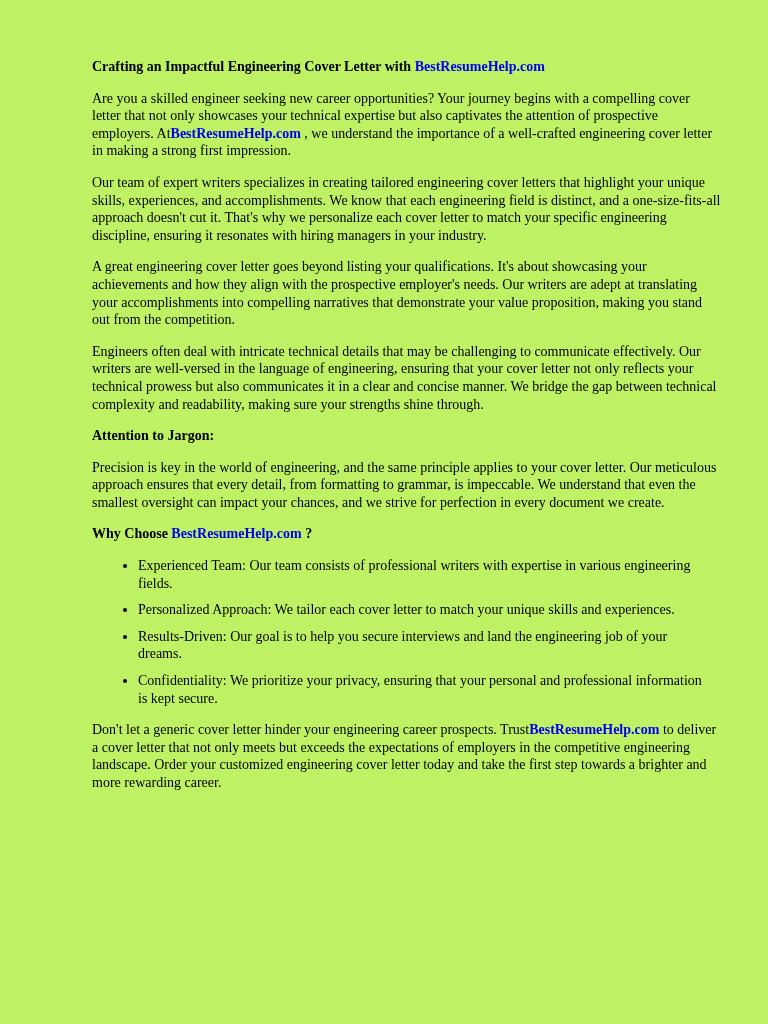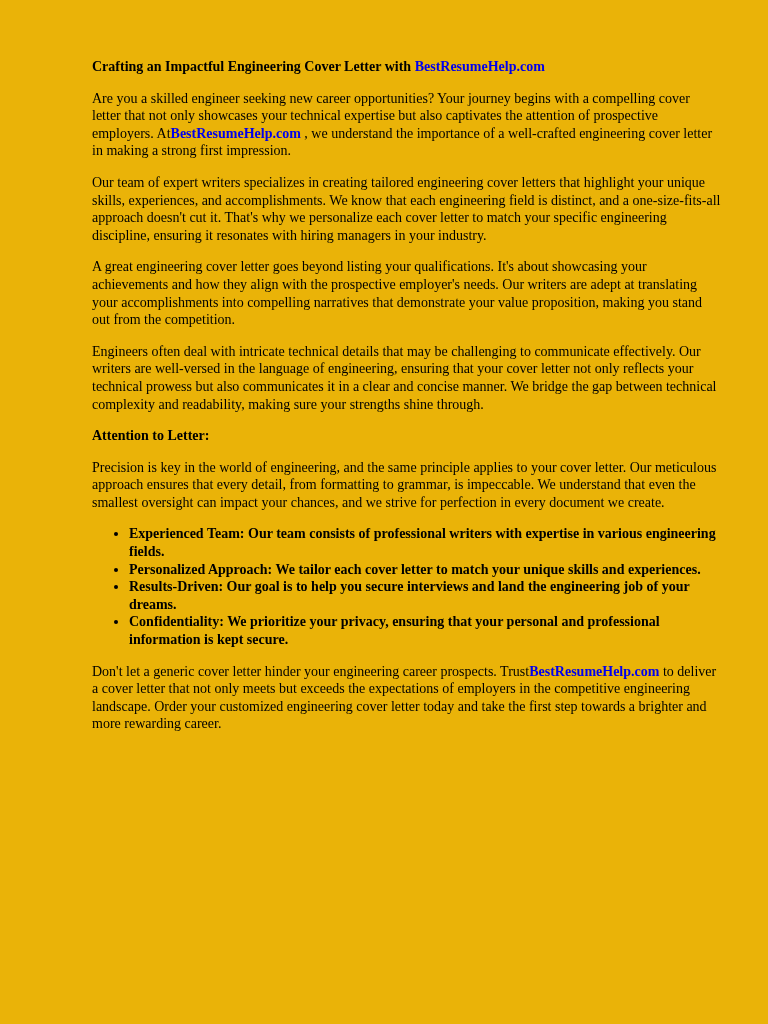--- a/index.html
+++ b/index.html
@@ -7,21 +7,21 @@
   body {
     width: 768px;
     height: 1024px;
     font-family: "Liberation Serif", "DejaVu Serif", serif;
     color: #000000;
     overflow: hidden;
   }
   .page {
     width: 768px;
     height: 1024px;
-    background: #eab308;
+    background: #bef264;
     padding: 58px 46px 0 92px;
   }
   .doc {
     width: 630px;
     font-size: 14px;
     line-height: 17.6px;
   }
   .doc p, .doc h1, .doc h2 { margin: 0 0 14px 0; }
   h1.title, h2.heading {
     font-size: 14px;
@@ -32,41 +32,42 @@
     color: #0000ee;
     font-weight: bold;
     text-decoration: none;
     cursor: pointer;
   }
   ul.benefits {
     margin: 0 0 14px 0;
     padding-left: 37px;
     list-style-type: disc;
   }
-  ul.benefits li { margin: 0; font-weight: bold; }
+  ul.benefits li { margin: 9px; }
 </style>
 </head>
 <body>
 
 <div class="page">
   <div class="doc">
 
     <h1 class="title"><span>Crafting an Impactful Engineering Cover Letter with </span><a class="brand-link">BestResumeHelp.com</a></h1>
 
     <p><span>Are you a skilled engineer seeking new career opportunities? Your journey begins with a compelling cover letter that not only showcases your technical expertise but also captivates the attention of prospective employers. At</span><a class="brand-link">BestResumeHelp.com</a><span> , we understand the importance of a well-crafted engineering cover letter in making a strong first impression.</span></p>
 
     <p>Our team of expert writers specializes in creating tailored engineering cover letters that highlight your unique skills, experiences, and accomplishments. We know that each engineering field is distinct, and a one-size-fits-all approach doesn't cut it. That's why we personalize each cover letter to match your specific engineering discipline, ensuring it resonates with hiring managers in your industry.</p>
 
     <p>A great engineering cover letter goes beyond listing your qualifications. It's about showcasing your achievements and how they align with the prospective employer's needs. Our writers are adept at translating your accomplishments into compelling narratives that demonstrate your value proposition, making you stand out from the competition.</p>
 
     <p>Engineers often deal with intricate technical details that may be challenging to communicate effectively. Our writers are well-versed in the language of engineering, ensuring that your cover letter not only reflects your technical prowess but also communicates it in a clear and concise manner. We bridge the gap between technical complexity and readability, making sure your strengths shine through.</p>
 
-    <h2 class="heading">Attention to Letter:</h2>
+    <h2 class="heading">Attention to Jargon:</h2>
     <p>Precision is key in the world of engineering, and the same principle applies to your cover letter. Our meticulous approach ensures that every detail, from formatting to grammar, is impeccable. We understand that even the smallest oversight can impact your chances, and we strive for perfection in every document we create.</p>
 
+    <h2 class="heading"><span>Why Choose </span><a class="brand-link">BestResumeHelp.com</a><span> ?</span></h2>
 
     <ul class="benefits">
       <li>Experienced Team: Our team consists of professional writers with expertise in various engineering fields.</li>
       <li>Personalized Approach: We tailor each cover letter to match your unique skills and experiences.</li>
       <li>Results-Driven: Our goal is to help you secure interviews and land the engineering job of your dreams.</li>
       <li>Confidentiality: We prioritize your privacy, ensuring that your personal and professional information is kept secure.</li>
     </ul>
 
     <p><span>Don't let a generic cover letter hinder your engineering career prospects. Trust</span><a class="brand-link">BestResumeHelp.com</a><span> to deliver a cover letter that not only meets but exceeds the expectations of employers in the competitive engineering landscape. Order your customized engineering cover letter today and take the first step towards a brighter and more rewarding career.</span></p>
 

